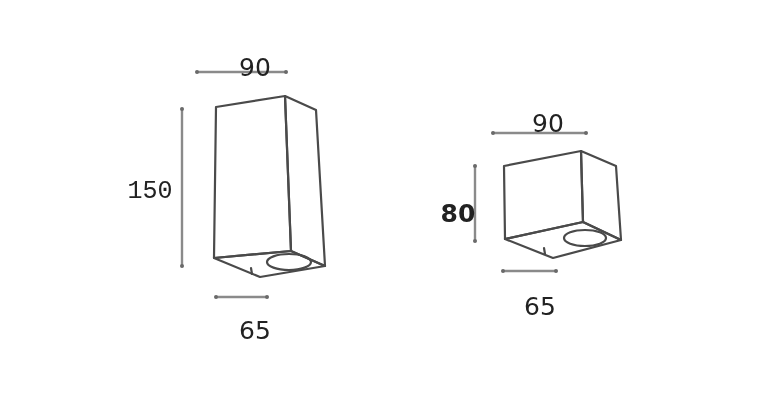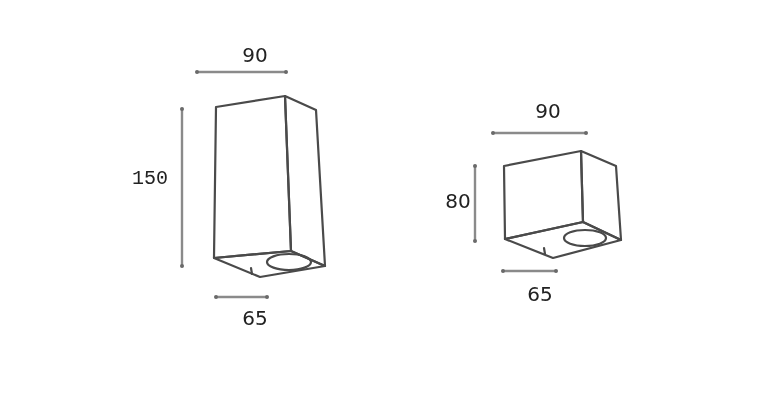--- a/index.html
+++ b/index.html
@@ -31,25 +31,26 @@
       stroke: #8a8a8a;
       stroke-width: 2.4;
       stroke-linecap: round;
     }
     .dim-end {
       fill: #6a6a6a;
     }
     .dim-text {
       position: absolute;
       font-family: "DejaVu Sans", sans-serif;
-      font-size: 20px;
+      font-size: 25px;
       color: #222222;
       line-height: 1;
       transform: translate(-50%, -50%);
       white-space: nowrap;
+      margin-top: 12px;
     }
   </style>
 </head>
 <body>
 
 <svg id="canvas" viewBox="0 0 770 400" xmlns="http://www.w3.org/2000/svg">
 
   <g>
 
     <g>
@@ -117,14 +118,14 @@
       <line class="outline" x1="544" y1="248" x2="545" y2="254"></line>
     </g>
   </g>
 </svg>
 
 <div class="dim-text" style="left:255px; top:55px;">90</div>
 <div class="dim-text" style="left:150px; top:179px;font-family:Liberation Mono, monospace;">150</div>
 <div class="dim-text" style="left:255px; top:318px;">65</div>
 
 <div class="dim-text" style="left:548px; top:111px;">90</div>
-<div class="dim-text" style="left:458px; top:201px;">80</div>
+<div class="dim-text" style="left:458px; top:201px;font-weight:bold;">80</div>
 <div class="dim-text" style="left:540px; top:294px;">65</div>
 
 </body></html>

